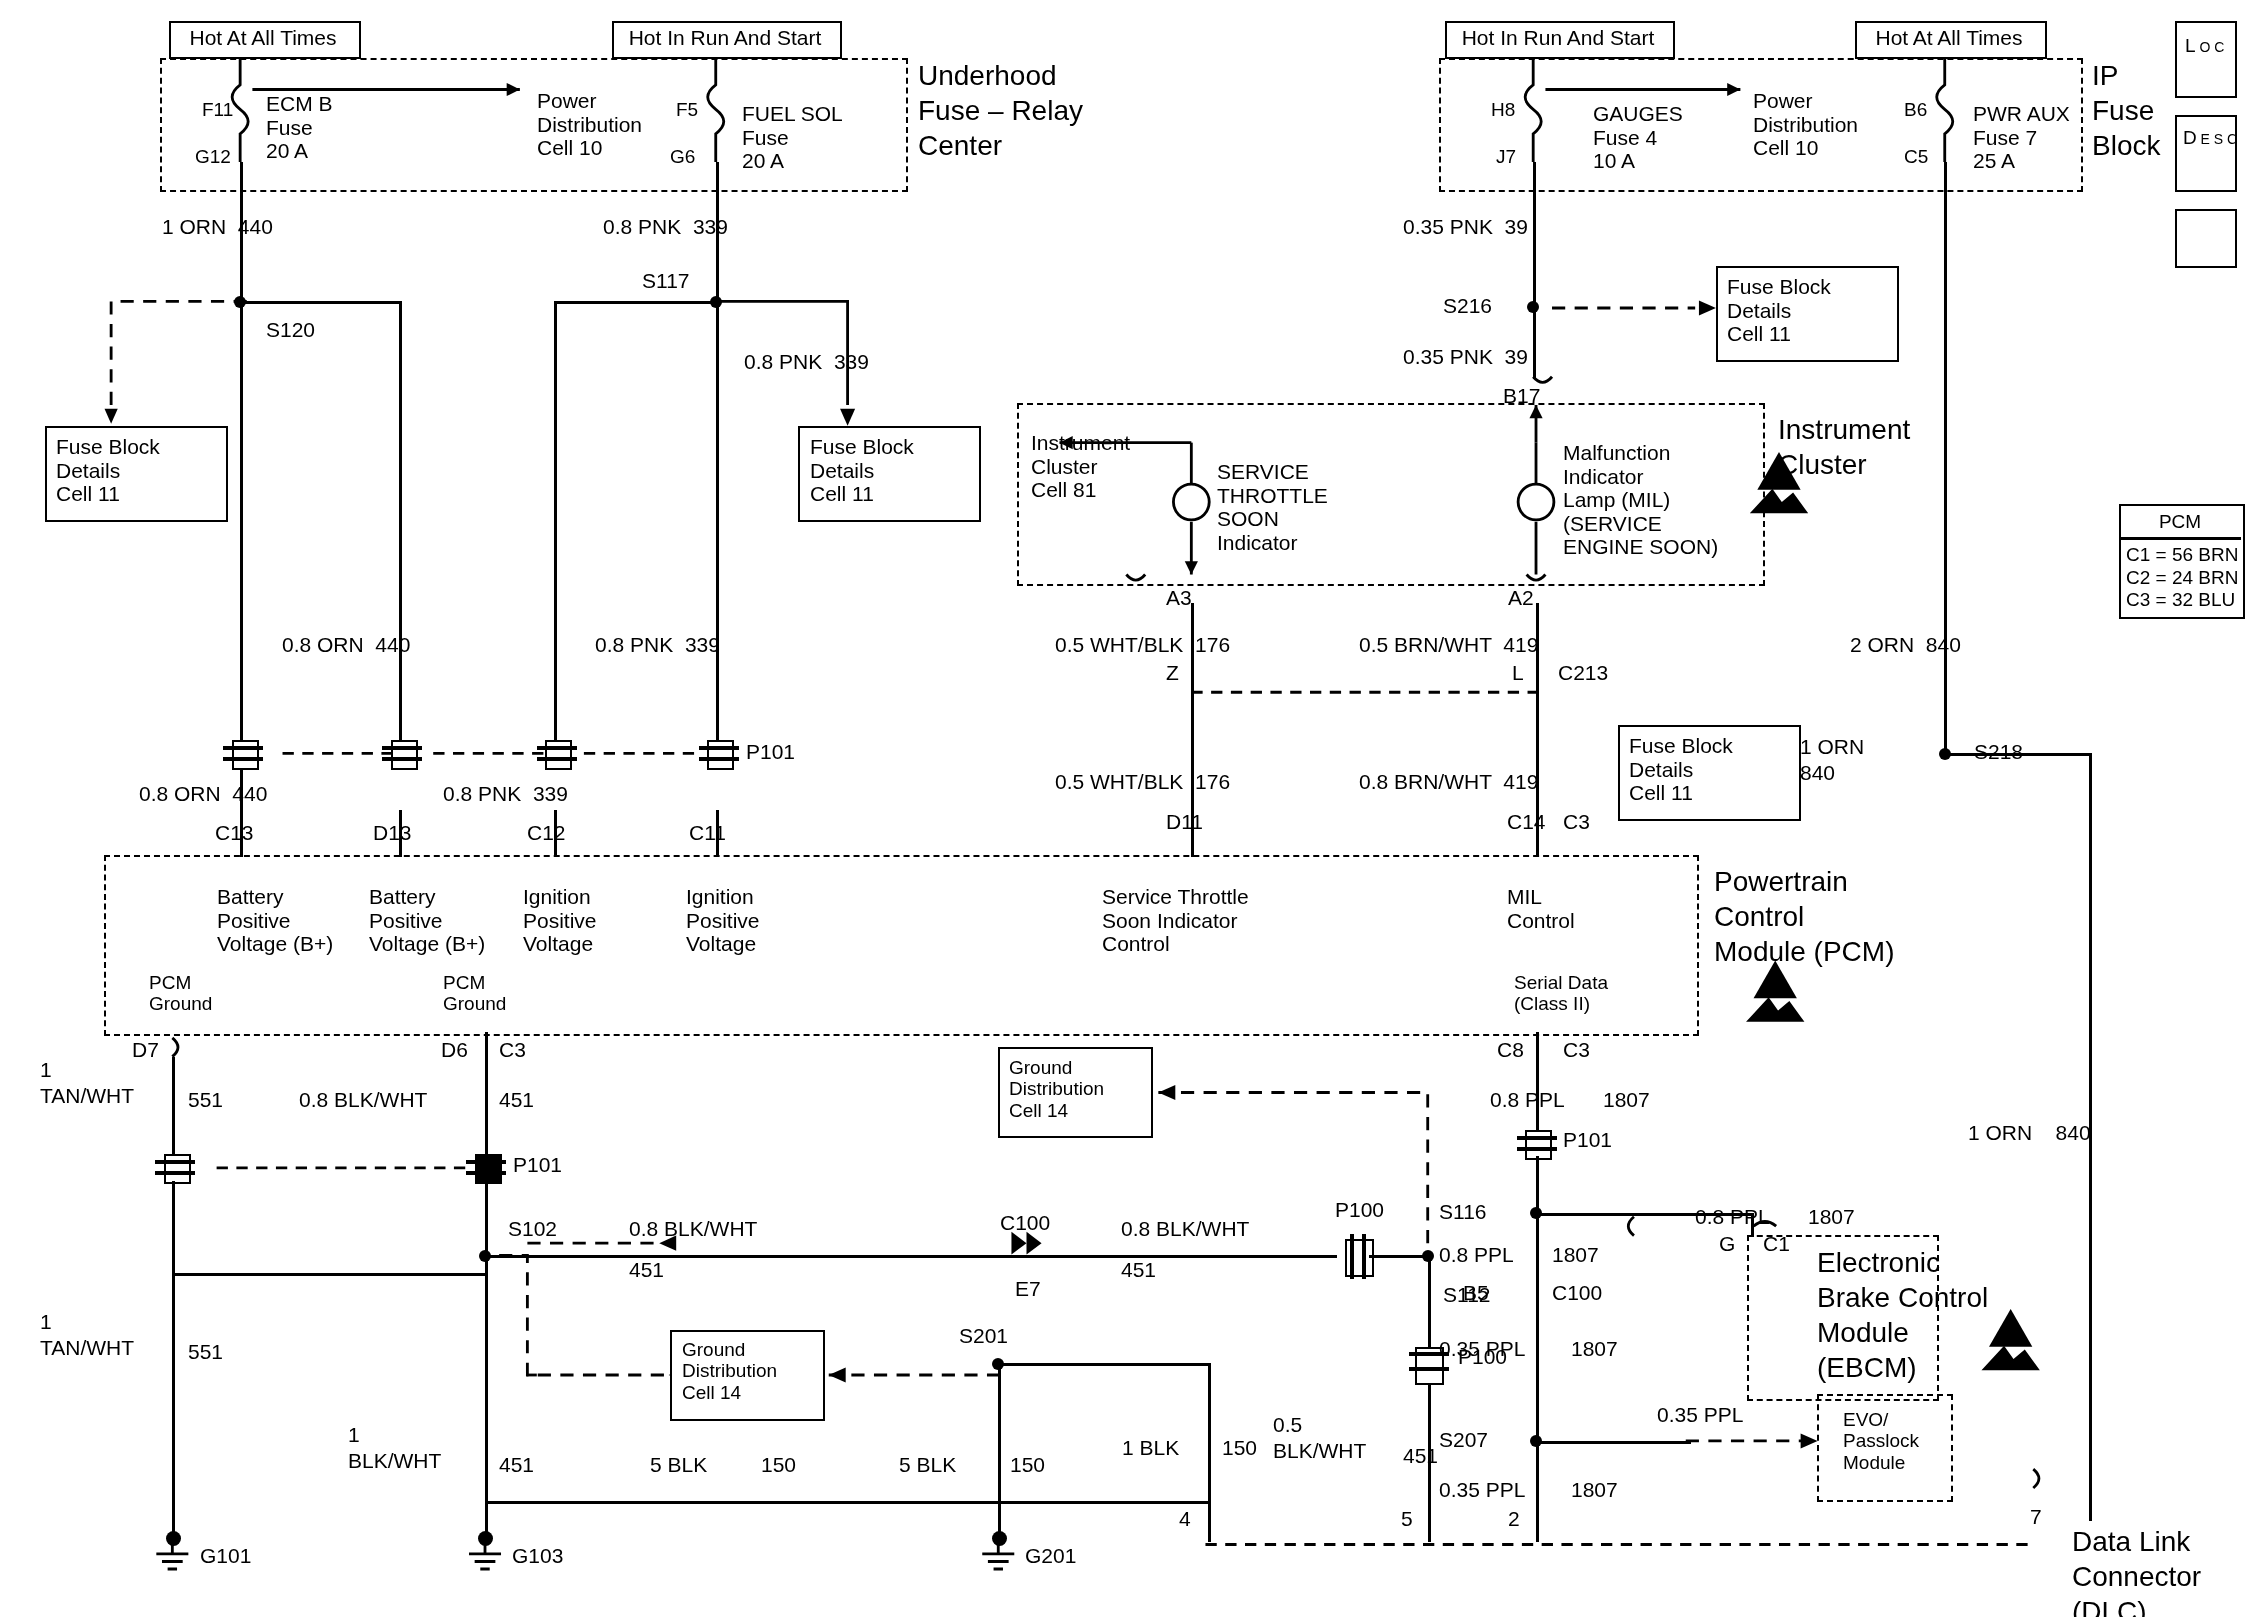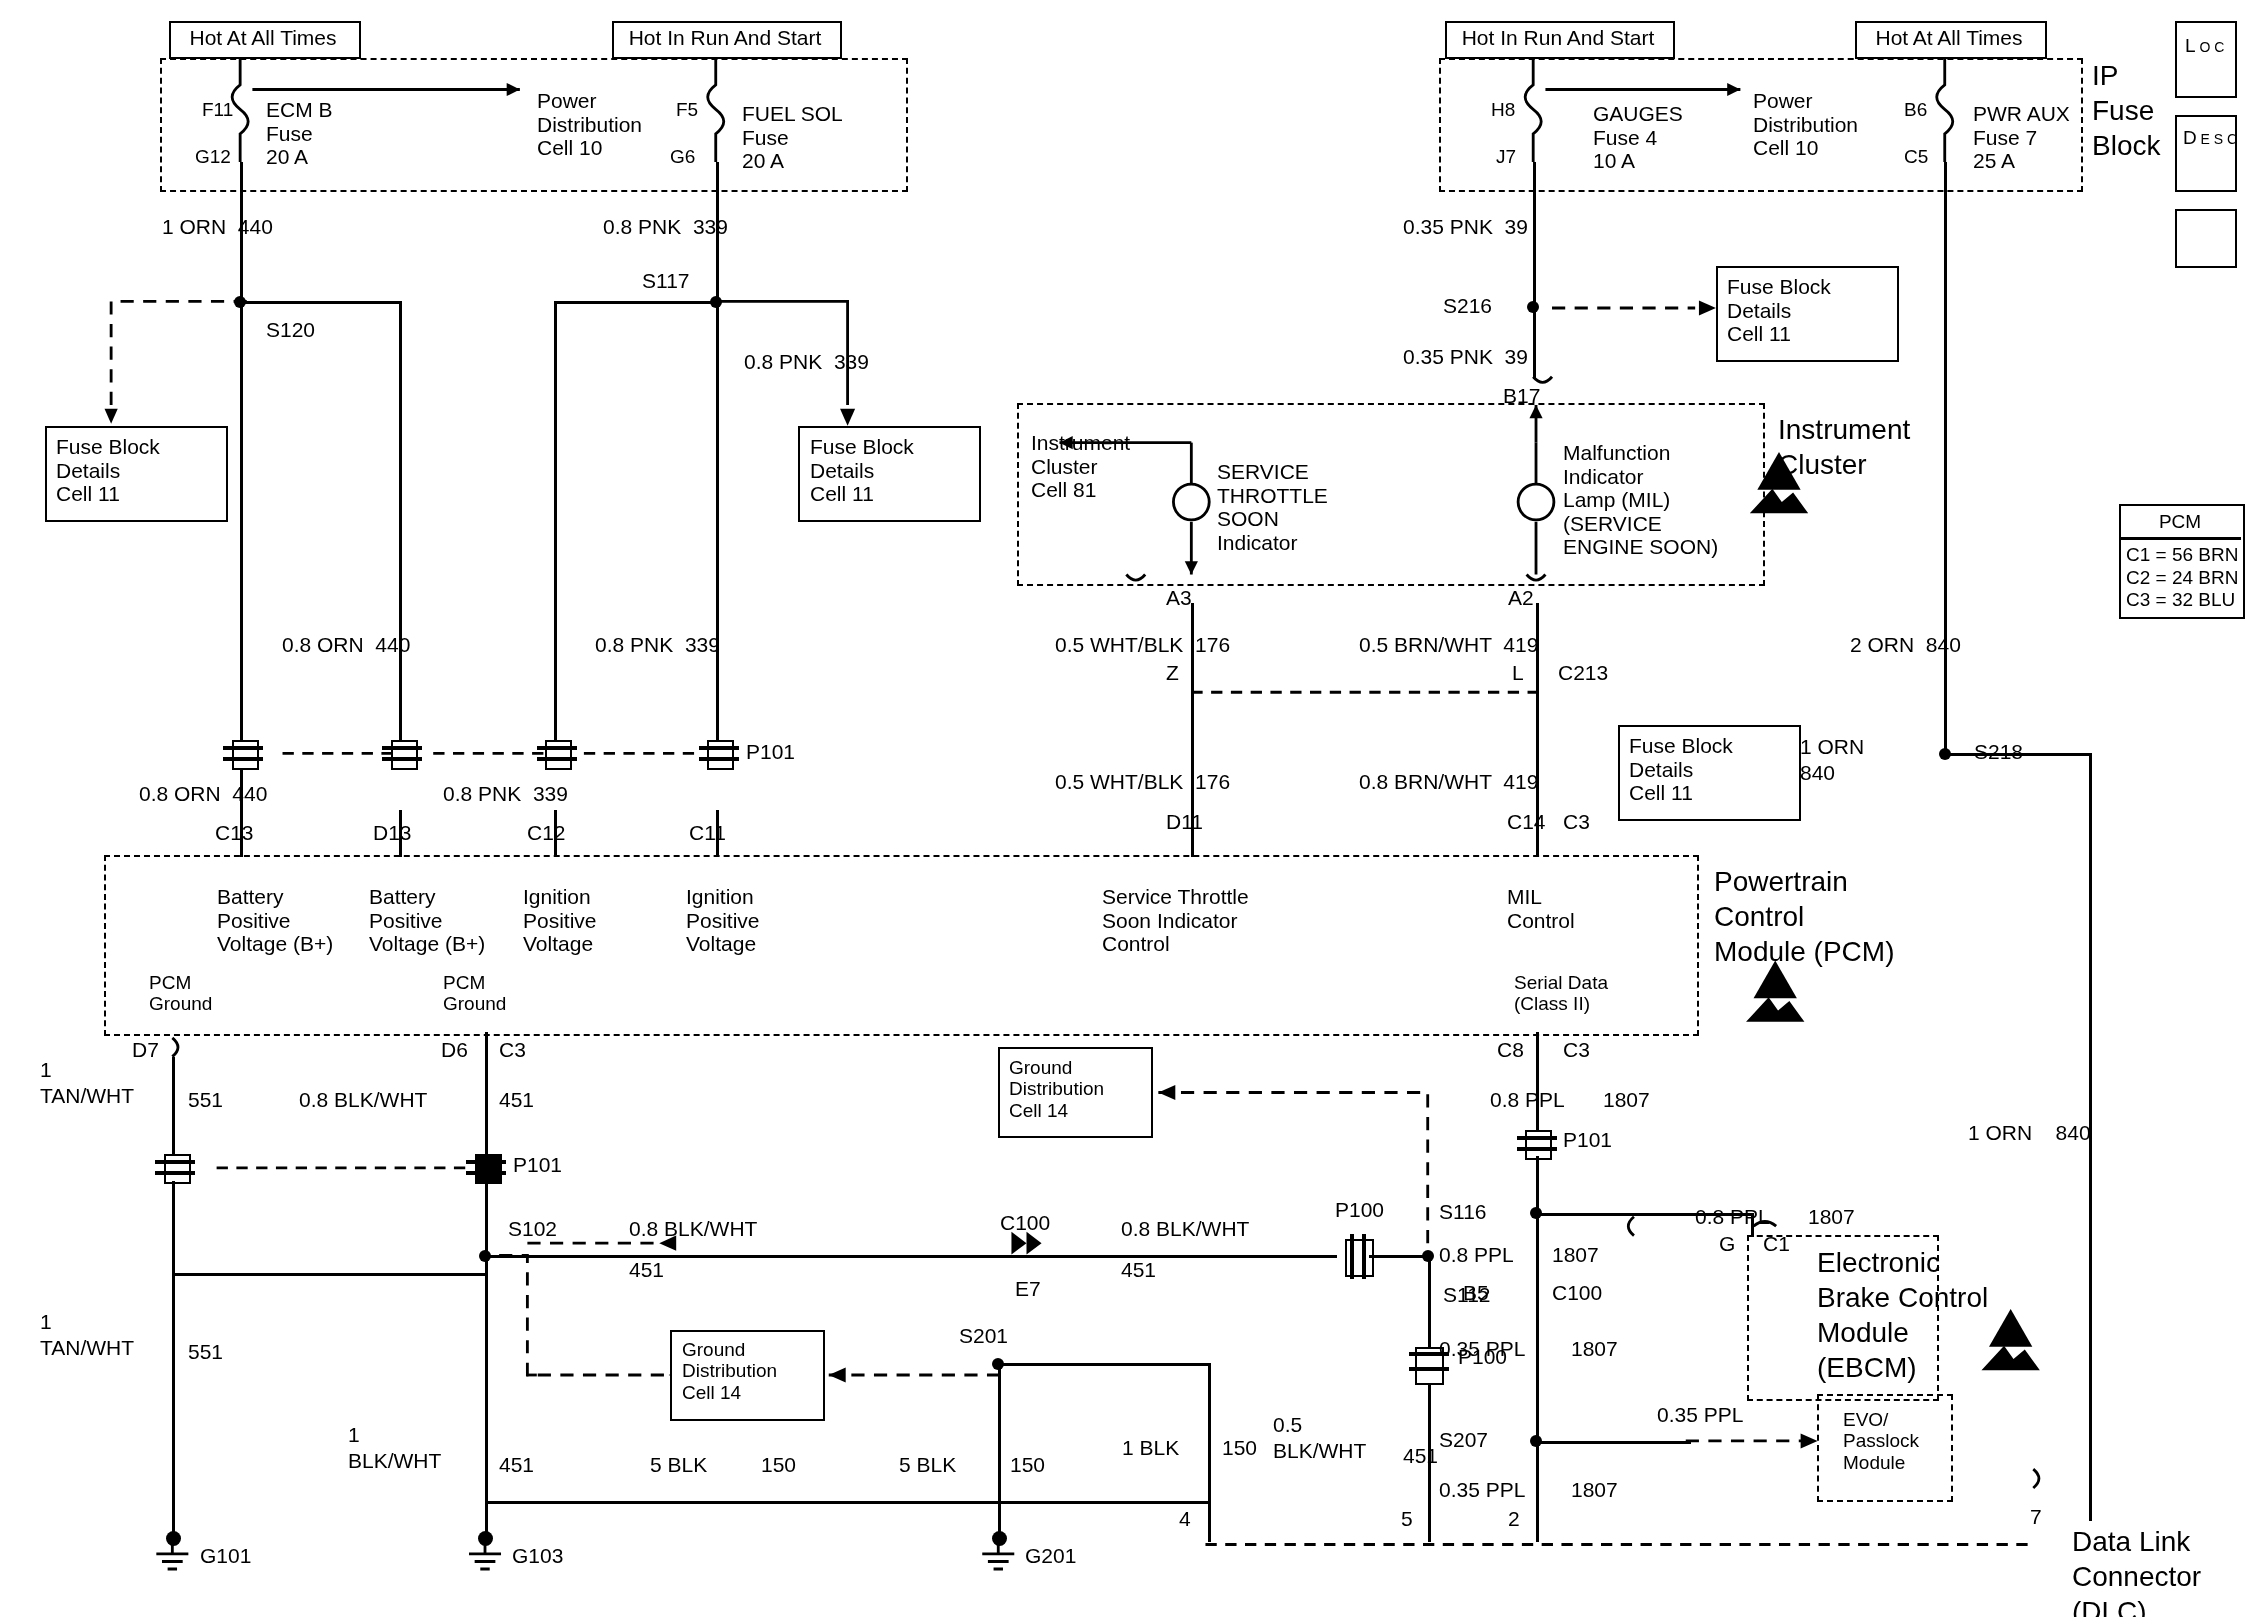--- a/index.html
+++ b/index.html
@@ -21,20 +21,23 @@
 
 <div id="sheet">
 
   <div class="box" style="left:169px;top:21px;width:188px;height:34px;"></div>
   <div class="txt ctr" style="left:169px;top:26px;width:188px;">Hot At All Times</div>
 
   <div class="box" style="left:612px;top:21px;width:226px;height:34px;"></div>
   <div class="txt ctr" style="left:612px;top:26px;width:226px;">Hot In Run And Start</div>
 
   <div class="dash" style="left:160px;top:58px;width:744px;height:130px;"></div>
+  <div class="txt xl" style="left:918px;top:58px;white-space:pre-line;line-height:1.25;"><span>Underhood
+Fuse – Relay
+Center</span></div>
 
   <svg style="left:0;top:0;width:2264px;height:1618px;" viewBox="0 0 2404 1718" width="2264" height="1618">
 
     <path d="M255,62 L255,90 Q238,103 255,116 Q272,129 255,142 L255,172" stroke="#000" stroke-width="3" fill="none"></path>
 
     <path d="M760,62 L760,90 Q743,103 760,116 Q777,129 760,142 L760,172" stroke="#000" stroke-width="3" fill="none"></path>
 
     <path d="M1628,62 L1628,90 Q1611,103 1628,116 Q1645,129 1628,142 L1628,172" stroke="#000" stroke-width="3" fill="none"></path>
 
     <path d="M2065,62 L2065,90 Q2048,103 2065,116 Q2082,129 2065,142 L2065,172" stroke="#000" stroke-width="3" fill="none"></path>
@@ -113,21 +116,21 @@
       <path d="M1854,1085 l62,0 l-16,-22 l-12,10 l-10,-14 z" fill="#000"></path>
     </g>
     <g>
       <path d="M2112,1430 l46,0 l-23,-40 z" fill="#000"></path>
       <path d="M2104,1455 l62,0 l-16,-22 l-12,10 l-10,-14 z" fill="#000"></path>
     </g>
   </svg>
 
   <div class="txt sm" style="left:202px;top:99px;">F11</div>
   <div class="txt sm" style="left:195px;top:146px;">G12</div>
-  <div class="txt" style="left:266px;top:98px;white-space:pre-line;">ECM B
+  <div class="txt" style="left:266px;top:92px;white-space:pre-line;">ECM B
 Fuse
 20 A</div>
   <div class="txt" style="left:537px;top:89px;white-space:pre-line;">Power
 Distribution
 Cell 10</div>
   <div class="txt sm" style="left:676px;top:99px;">F5</div>
   <div class="txt sm" style="left:670px;top:146px;">G6</div>
   <div class="txt" style="left:742px;top:102px;white-space:pre-line;">FUEL SOL
 Fuse
 20 A</div>

